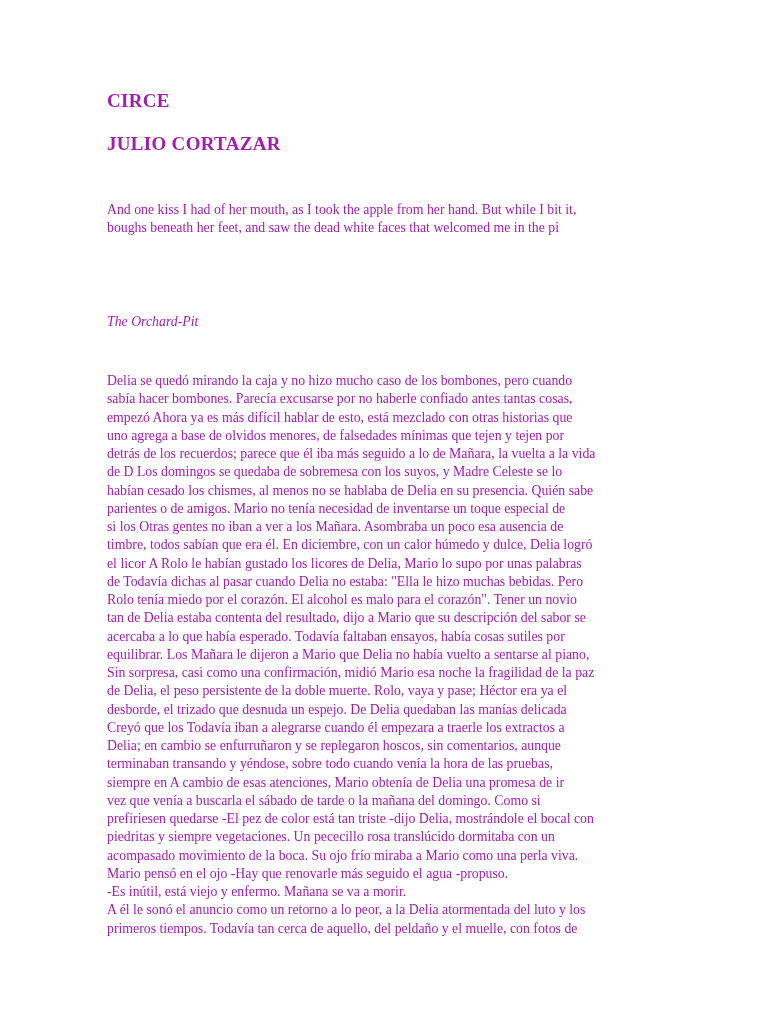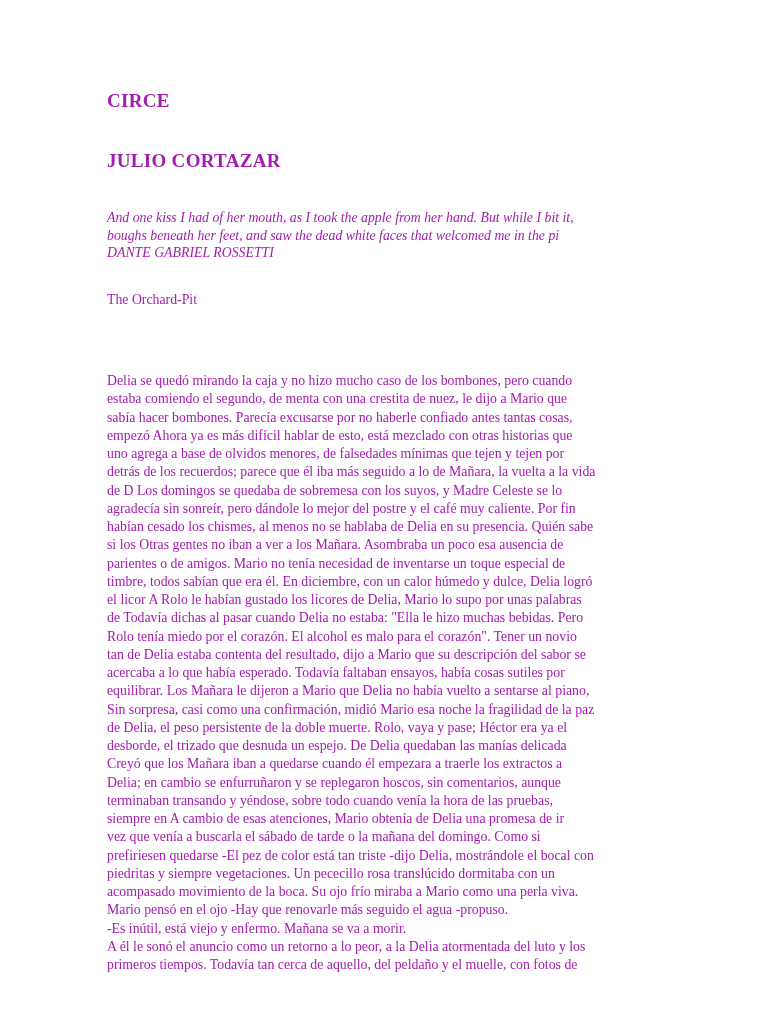--- a/index.html
+++ b/index.html
@@ -20,71 +20,68 @@
     position: absolute;
     left: 107px;
     margin: 0;
     font-size: 19px;
     font-weight: bold;
     line-height: 1.1;
     letter-spacing: 0.3px;
     white-space: nowrap;
   }
   .title  { top: 91px; }
-  .author { top: 151px; }
+  .author { top: 134px; }
   .textblock {
     position: absolute;
     left: 107px;
     font-size: 13.8px;
     white-space: nowrap;
   }
-  .epigraph { top: 209px; line-height: 17.5px; font-style: italic; }
-  .source   { top: 291px; line-height: 17.5px; }
+  .epigraph { top: 201px; line-height: 17.5px; }
+  .source   { top: 313px; line-height: 17.5px; font-style: italic; }
   .body     { top: 372px; line-height: 18.25px; }
   .line { white-space: nowrap; }
 </style>
 </head>
 <body>
 
 <div class="page" style="background: rgb(255, 255, 255); color: #a21caf;">
   <h1 class="heading title">CIRCE</h1>
 
   <h1 class="heading author">JULIO CORTAZAR</h1>
 
   <div class="textblock epigraph">
       <div class="line">And one kiss I had of her mouth, as I took the apple from her hand. But while I bit it,</div>
       <div class="line">boughs beneath her feet, and saw the dead white faces that welcomed me in the pi</div>
-      <div class="line">DANTE GABRIEL ROSSETTI</div>
     </div>
 
   <div class="textblock source">The Orchard-Pit</div>
 
   <div class="textblock body">
       <div class="line">Delia se quedó mirando la caja y no hizo mucho caso de los bombones, pero cuando</div>
-      <div class="line">estaba comiendo el segundo, de menta con una crestita de nuez, le dijo a Mario que</div>
       <div class="line">sabía hacer bombones. Parecía excusarse por no haberle confiado antes tantas cosas,</div>
       <div class="line">empezó Ahora ya es más difícil hablar de esto, está mezclado con otras historias que</div>
       <div class="line">uno agrega a base de olvidos menores, de falsedades mínimas que tejen y tejen por</div>
       <div class="line">detrás de los recuerdos; parece que él iba más seguido a lo de Mañara, la vuelta a la vida</div>
       <div class="line">de D Los domingos se quedaba de sobremesa con los suyos, y Madre Celeste se lo</div>
-      <div class="line">agradecía sin sonreír, pero dándole lo mejor del postre y el café muy caliente. Por fin</div>
       <div class="line">habían cesado los chismes, al menos no se hablaba de Delia en su presencia. Quién sabe</div>
+      <div class="line">parientes o de amigos. Mario no tenía necesidad de inventarse un toque especial de</div>
       <div class="line">si los Otras gentes no iban a ver a los Mañara. Asombraba un poco esa ausencia de</div>
-      <div class="line">parientes o de amigos. Mario no tenía necesidad de inventarse un toque especial de</div>
       <div class="line">timbre, todos sabían que era él. En diciembre, con un calor húmedo y dulce, Delia logró</div>
       <div class="line">el licor A Rolo le habían gustado los licores de Delia, Mario lo supo por unas palabras</div>
       <div class="line">de Todavía dichas al pasar cuando Delia no estaba: "Ella le hizo muchas bebidas. Pero</div>
       <div class="line">Rolo tenía miedo por el corazón. El alcohol es malo para el corazón". Tener un novio</div>
       <div class="line">tan de Delia estaba contenta del resultado, dijo a Mario que su descripción del sabor se</div>
       <div class="line">acercaba a lo que había esperado. Todavía faltaban ensayos, había cosas sutiles por</div>
       <div class="line">equilibrar. Los Mañara le dijeron a Mario que Delia no había vuelto a sentarse al piano,</div>
       <div class="line">Sin sorpresa, casi como una confirmación, midió Mario esa noche la fragilidad de la paz</div>
       <div class="line">de Delia, el peso persistente de la doble muerte. Rolo, vaya y pase; Héctor era ya el</div>
       <div class="line">desborde, el trizado que desnuda un espejo. De Delia quedaban las manías delicada</div>
-      <div class="line">Creyó que los Mañara iban a quedarse cuando él empezara a traerle los extractos a</div>
+      <div class="line">Creyó que los Todavía iban a alegrarse cuando él empezara a traerle los extractos a</div>
       <div class="line">Delia; en cambio se enfurruñaron y se replegaron hoscos, sin comentarios, aunque</div>
       <div class="line">terminaban transando y yéndose, sobre todo cuando venía la hora de las pruebas,</div>
       <div class="line">siempre en A cambio de esas atenciones, Mario obtenía de Delia una promesa de ir</div>
       <div class="line">vez que venía a buscarla el sábado de tarde o la mañana del domingo. Como si</div>
       <div class="line">prefiriesen quedarse -El pez de color está tan triste -dijo Delia, mostrándole el bocal con</div>
       <div class="line">piedritas y siempre vegetaciones. Un pececillo rosa translúcido dormitaba con un</div>
       <div class="line">acompasado movimiento de la boca. Su ojo frío miraba a Mario como una perla viva.</div>
       <div class="line">Mario pensó en el ojo -Hay que renovarle más seguido el agua -propuso.</div>
       <div class="line">-Es inútil, está viejo y enfermo. Mañana se va a morir.</div>
       <div class="line">A él le sonó el anuncio como un retorno a lo peor, a la Delia atormentada del luto y los</div>

